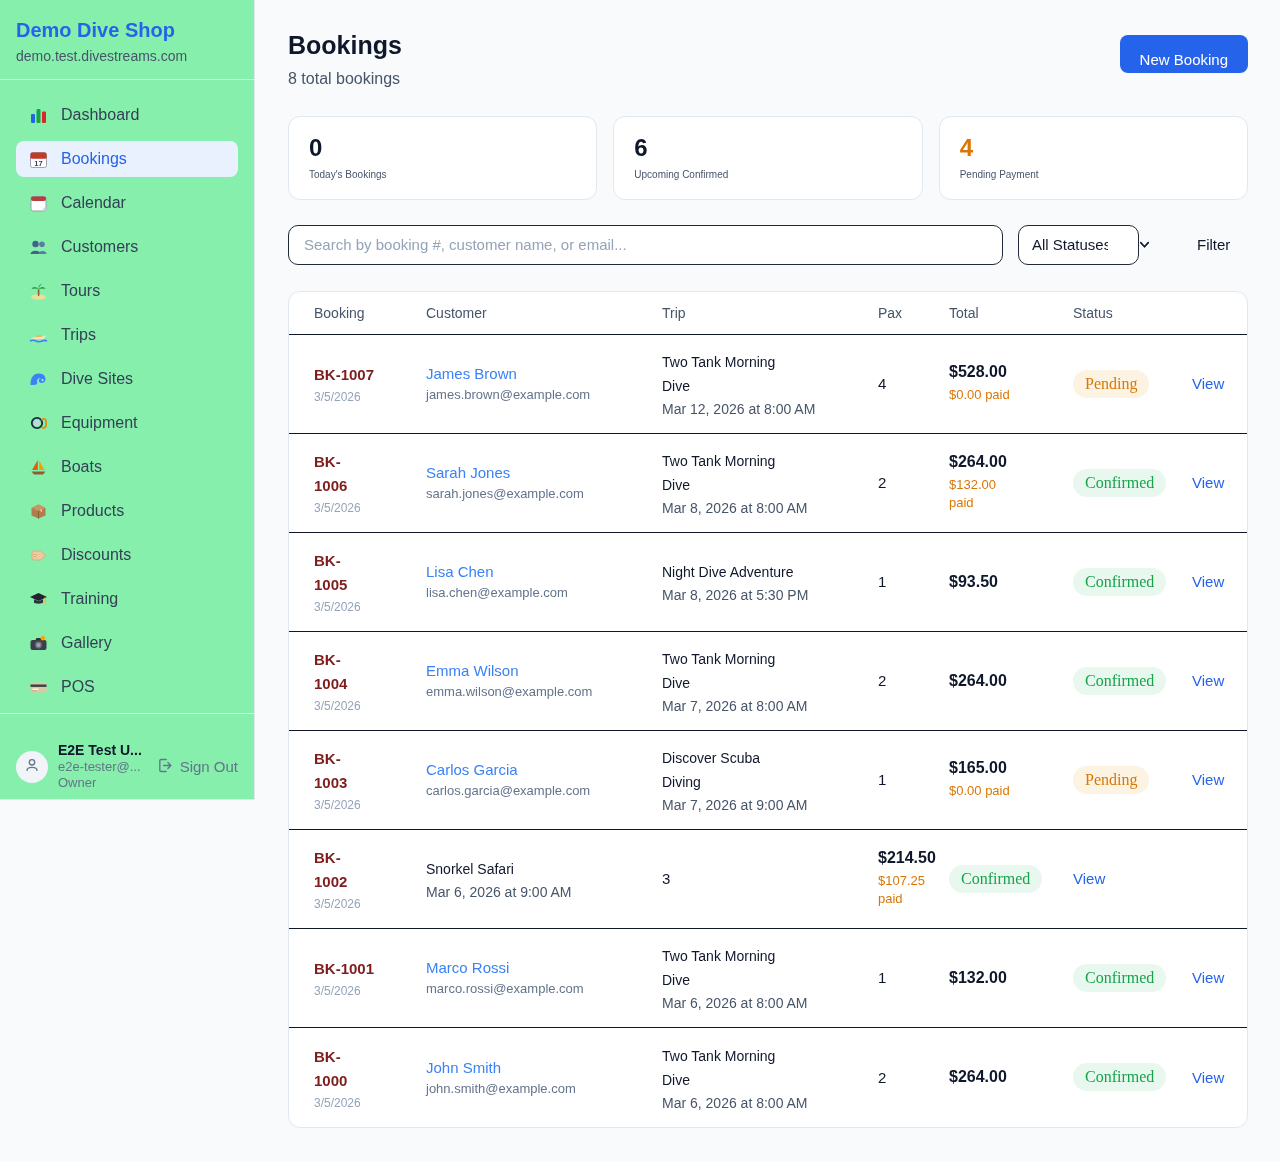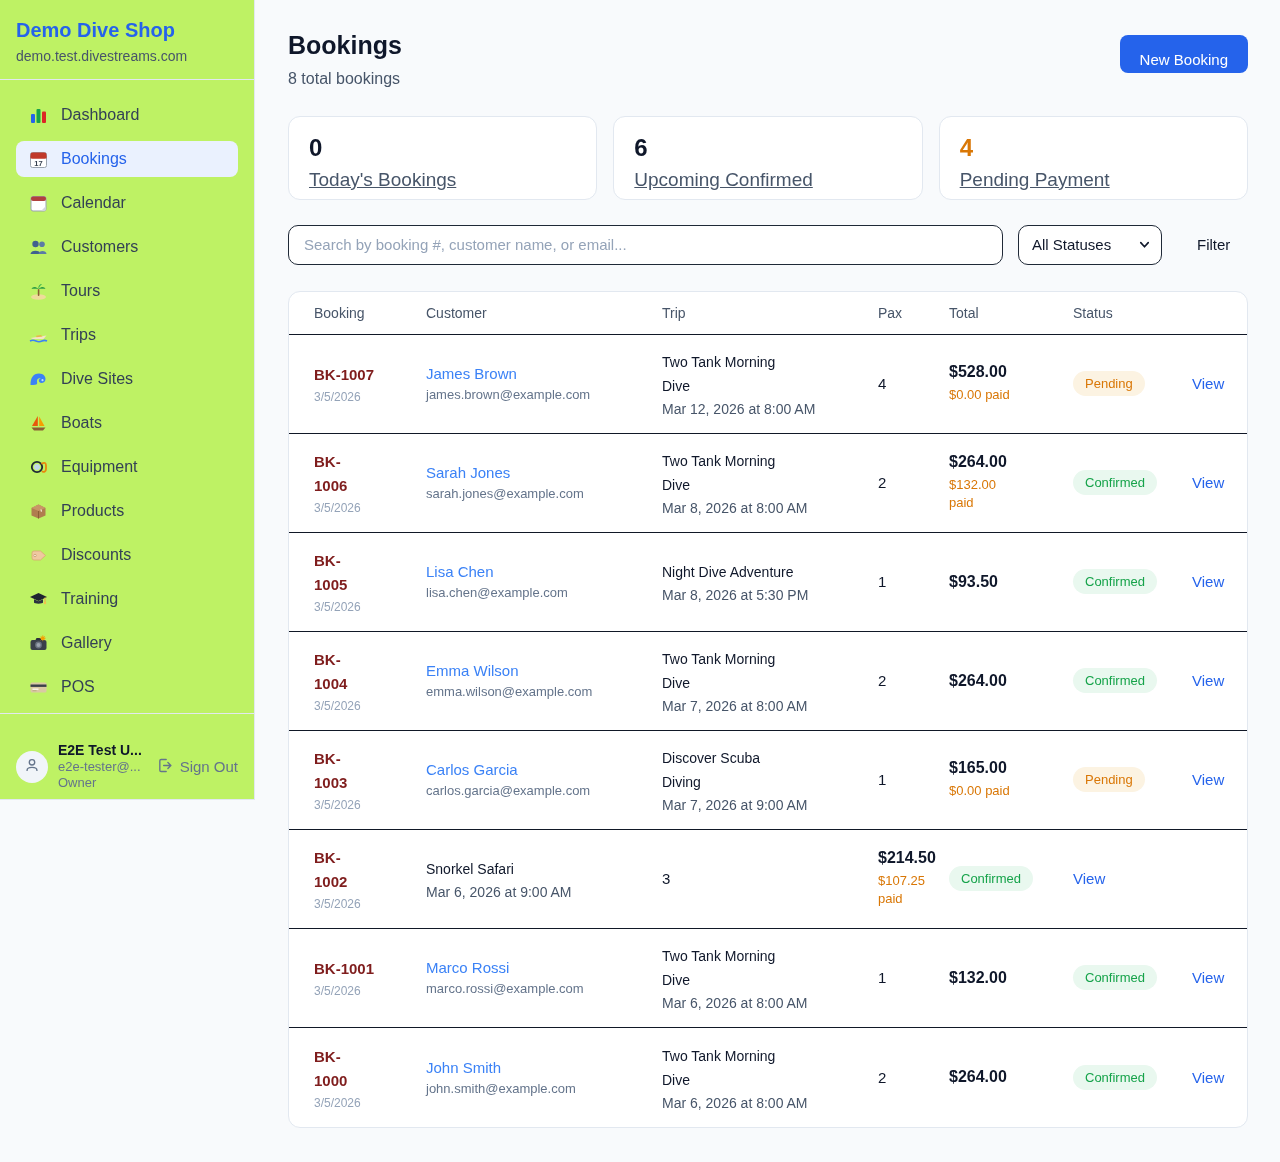--- a/index.html
+++ b/index.html
@@ -8,21 +8,21 @@
   body {
     font-family:"Liberation Sans", sans-serif;
     background:#F8FAFC;
     color:#0F172A;
     overflow:hidden;
     position:relative;
   }
   
   .sidebar {
     position:absolute; left:0; top:0; width:255px; height:800px;
-    background:#bef264;
+    background:#86efac;
     border-right:1px solid #E2E8F0;
     border-bottom:1px solid #E2E8F0;
     display:flex; flex-direction:column;
   }
   .brand { padding:18px 16px 15px 16px; border-bottom:1px solid #E2E8F0; }
   .brand-name { font-size:20px; font-weight:700; color:#2563EB; line-height:1.2; }
   .brand-domain { font-size:14px; color:#475569; margin-top:6px; }
   .nav { padding:17px 16px 0 16px; flex:0 0 auto; }
   .nav-item {
     display:flex; align-items:center; gap:13px;
@@ -62,32 +62,32 @@
     height:38px; padding:16px 20px; margin-top:3px; cursor:pointer;
   }
   
   .stats { display:grid; grid-template-columns:repeat(3,1fr); gap:16px; margin-top:28px; }
   .card {
     background:#FFFFFF; border:1px solid #E2E8F0; border-radius:12px;
     height:84px; padding:19px 20px;
   }
   .card-value { font-size:24px; font-weight:700; color:#0F172A; line-height:1; }
   .card-value.accent { color:#D97706; }
-  .card-label { font-size:19px; color:#475569; margin-top:9px;text-decoration:underline; }
+  .card-label { font-size:10px; color:#475569; margin-top:9px; }
   
   .filter-row { display:flex; align-items:center; margin-top:25px; height:40px; }
   .search-input {
     flex:0 0 715px; height:40px; border:1px solid #1F2937; border-radius:10px;
     padding:0 15px; font-family:inherit; font-size:15px; color:#0F172A; background:#FFFFFF;
     outline:none;
   }
   .search-input::placeholder { color:#94A3B8; }
   .select-wrap { position:relative; margin-left:15px; flex:0 0 144px; }
   .status-select {
-    width:144px; height:40px; border:1px solid #1F2937; border-radius:10px;
+    width:121px; height:40px; border:1px solid #1F2937; border-radius:10px;
     background:#FFFFFF; font-family:inherit; font-size:15px; color:#0F172A;
     padding:0 30px 0 13px; appearance:none; -webkit-appearance:none; cursor:pointer;
   }
   .select-chevron { position:absolute; right:10px; top:12px; pointer-events:none; display:flex; }
   .filter-btn {
     margin-left:31px; background:none; border:none; font-family:inherit;
     font-size:15px; font-weight:500; color:#0F172A; cursor:pointer; padding:0 4px;
   }
   
   .table { margin-top:26px; background:#FFFFFF; border:1px solid #E2E8F0; border-radius:12px; overflow:hidden; }
@@ -99,22 +99,22 @@
   .bk-id { font-size:15px; font-weight:600; color:#7f1d1d; line-height:24px; white-space:pre-line; cursor:pointer; }
   .bk-date { font-size:12px; color:#94A3B8; margin-top:3px; }
   .cust-name { font-size:15px; color:#3b82f6; }
   .cust-email { font-size:13px; color:#64748B; margin-top:5px; }
   .trip-name { font-size:14px; font-weight:500; color:#0F172A; line-height:24px; white-space:pre-line; }
   .trip-dt { font-size:14px; color:#475569; margin-top:3px; }
   .pax { font-size:15px; color:#0F172A; }
   .amount { font-size:16px; font-weight:700; color:#0F172A; }
   .paid { font-size:13px; color:#D97706; margin-top:5px; line-height:18px; white-space:pre-line; }
   .badge {
-    display:inline-block; font-size:13px; font-weight:500;
-    padding:5px 12px; border-radius:999px;
+    display:inline-block; font-size:16px; font-weight:500;
+    padding:5px 12px; border-radius:999px;font-family:Liberation Serif, serif;
   }
   .badge.pending { background:#FCF3E2; color:#D97706; }
   .badge.confirmed { background:#E9F8EF; color:#16A34A; }
   .view-link { font-size:15px; font-weight:500; color:#2563EB; cursor:pointer; }
 </style>
 </head>
 <body>
 
 <aside class="sidebar">
   <div class="brand">
@@ -191,36 +191,36 @@
           <svg viewBox="0 0 19 19">
             <path d="M1.5 15 C1.5 8 4 3.5 10 3.5 C14.5 3.5 16.5 6.5 16.5 9 C16.5 11.5 14.5 13 12.5 13 C11 13 9.8 12 9.8 10.6 C9.8 9.4 10.7 8.6 11.8 8.6 C10.5 7.6 8 8.2 8 11 C8 13.5 10 15 1.5 15 Z" fill="#3B82F6"></path>
             <circle cx="13.5" cy="10.2" r="1.1" fill="#BFDBFE"></circle>
           </svg>
         </span>
         <span>Dive Sites</span>
       </div>
       <div class="nav-item">
         <span class="icon">
           <svg viewBox="0 0 19 19">
+            <circle cx="8" cy="9" r="5.2" fill="none" stroke="#1F2937" stroke-width="1.8"></circle>
+            <circle cx="8" cy="9" r="3" fill="#BFD7EA"></circle>
+            <path d="M13 5.5 C15.5 4 17 5 17 7.5 L17 11 C17 13.5 15 14.5 13.5 13.5" fill="none" stroke="#E8890C" stroke-width="1.8" stroke-linecap="round"></path>
+          </svg>
+        </span>
+        <span>Equipment</span>
+      </div>
+      <div class="nav-item">
+        <span class="icon">
+          <svg viewBox="0 0 19 19">
             <path d="M8.8 2 L8.8 12 L3 12 Z" fill="#E8590C"></path>
             <path d="M10.2 2.5 L10.2 12 L15.5 12 Z" fill="#F59F00"></path>
             <path d="M2.5 13.5 L16.5 13.5 L14 16.5 L5 16.5 Z" fill="#8B5E34"></path>
           </svg>
         </span>
         <span>Boats</span>
-      </div>
-      <div class="nav-item">
-        <span class="icon">
-          <svg viewBox="0 0 19 19">
-            <circle cx="8" cy="9" r="5.2" fill="none" stroke="#1F2937" stroke-width="1.8"></circle>
-            <circle cx="8" cy="9" r="3" fill="#BFD7EA"></circle>
-            <path d="M13 5.5 C15.5 4 17 5 17 7.5 L17 11 C17 13.5 15 14.5 13.5 13.5" fill="none" stroke="#E8890C" stroke-width="1.8" stroke-linecap="round"></path>
-          </svg>
-        </span>
-        <span>Equipment</span>
       </div>
       <div class="nav-item">
         <span class="icon">
           <svg viewBox="0 0 19 19">
             <path d="M2.5 6 L9.5 2.5 L16.5 6 L16.5 13.5 L9.5 16.5 L2.5 13.5 Z" fill="#B07D4F"></path>
             <path d="M2.5 6 L9.5 9 L16.5 6 L9.5 2.5 Z" fill="#C89666"></path>
             <path d="M9.5 9 L9.5 16.5" stroke="#8B5E34" stroke-width="1"></path>
             <path d="M6 4.2 L13 7.8 L13 10 L11.5 9.3 L11.5 7.1 L4.8 3.8 Z" fill="#EADBC3"></path>
           </svg>
         </span>

